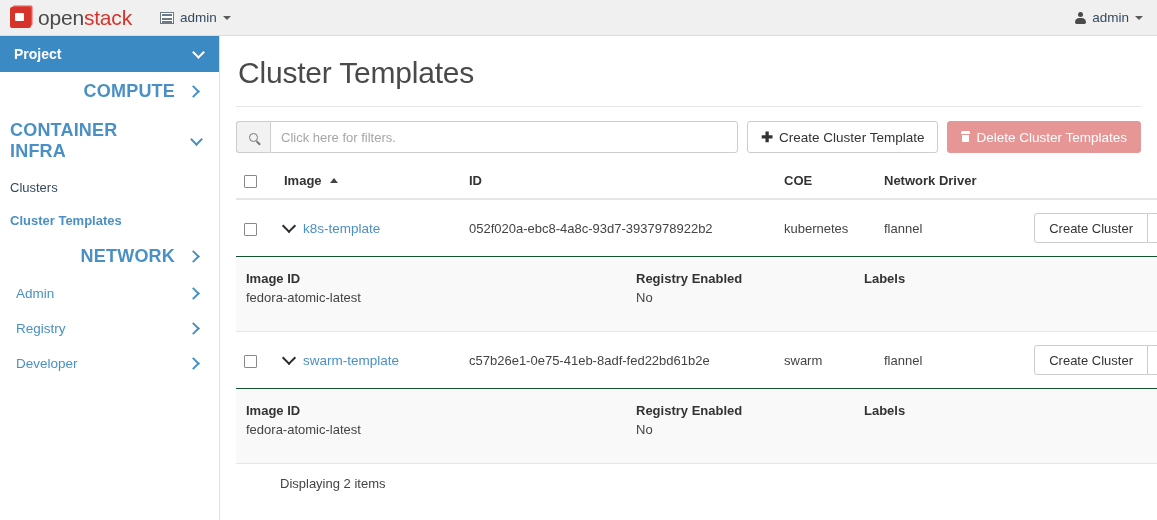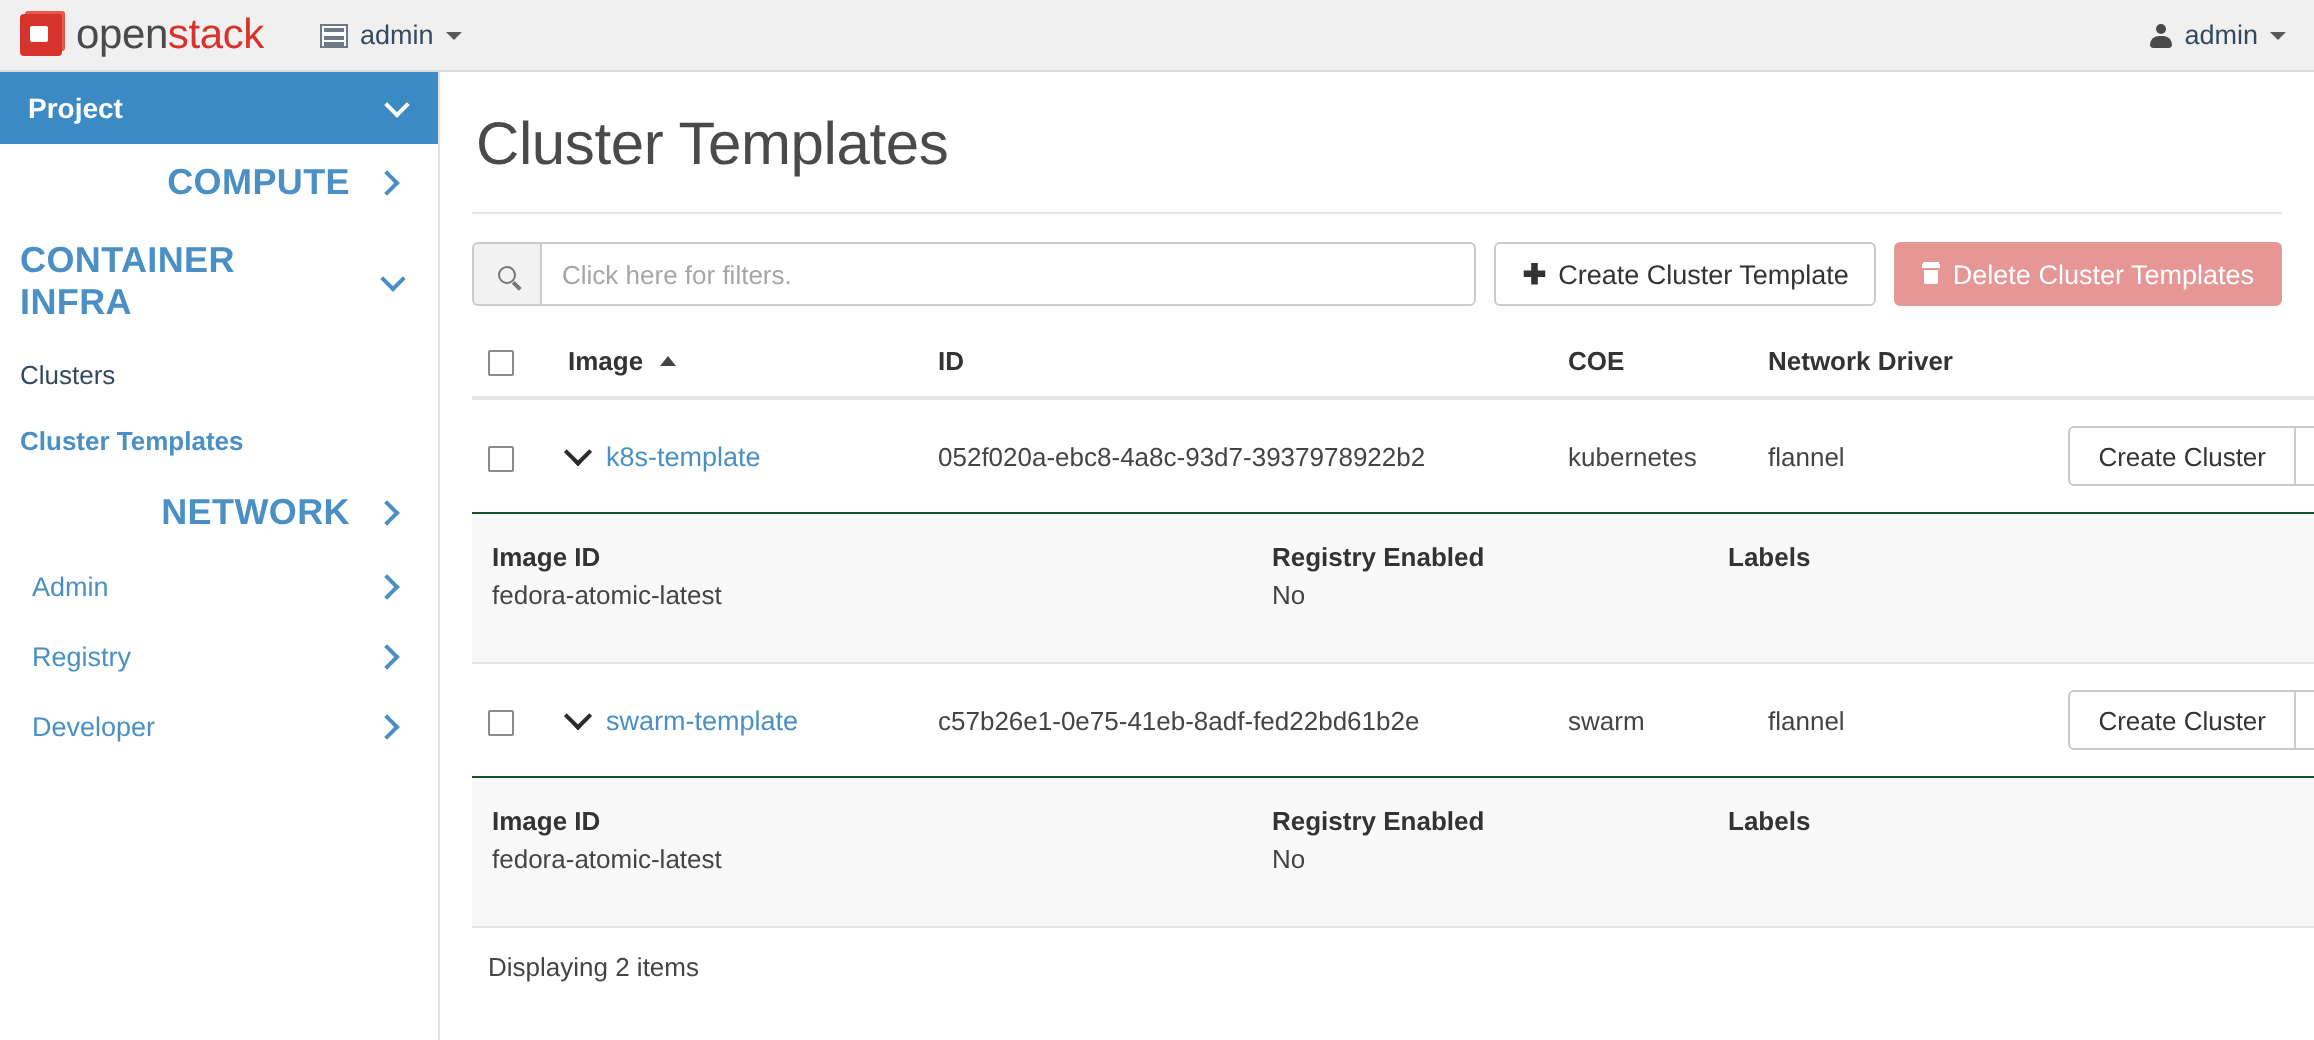--- a/index.html
+++ b/index.html
@@ -430,20 +430,21 @@
   .dd {
     font-size: 13px;
     color: #444444;
   }
 
   
   .table-footer {
     padding: 12px 8px 0 8px;
     font-size: 13px;
     color: #444444;
+    margin-left: 36px;
   }
 </style>
 </head>
 <body>
 
 <div class="navbar">
   <a class="brand">
     <span class="brand-logo"></span>
     <span class="brand-text"><span class="bt-open">open</span><span class="bt-stack">stack</span></span>
   </a>

